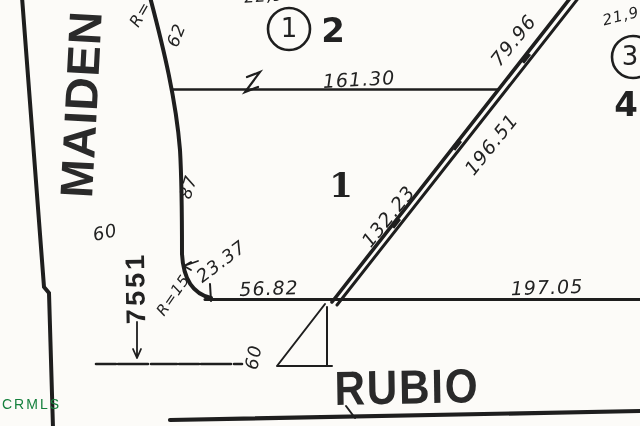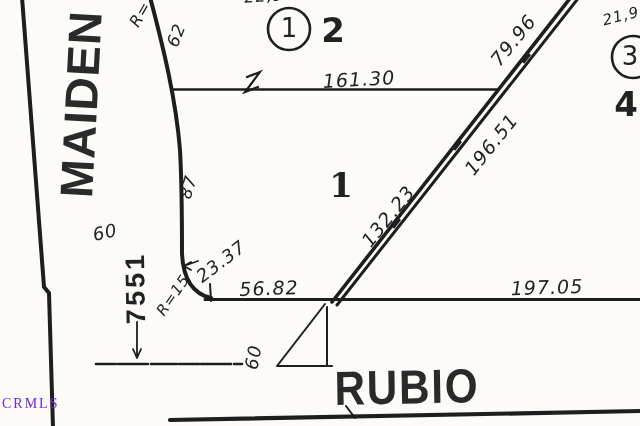--- a/index.html
+++ b/index.html
@@ -7,21 +7,21 @@
   #plat{position:relative;width:640px;height:426px;background:#fcfbf8;overflow:hidden;
         font-family:"Liberation Sans",sans-serif;color:#1e1e1e;}
   #map-svg{position:absolute;left:0;top:0;width:640px;height:426px;}
   .lbl{position:absolute;white-space:nowrap;color:#222;}
   .dim{font-family:"DejaVu Sans",sans-serif;font-style:italic;font-weight:500;
        font-size:19px;letter-spacing:1px;}
   .street{font-family:"Liberation Sans",sans-serif;font-weight:700;color:#2a2a2a;}
   .lotnum-bold{font-family:"DejaVu Sans",sans-serif;font-weight:800;font-size:34px;}
   .lotnum-circ{font-family:"DejaVu Sans",sans-serif;font-weight:500;font-size:26px;}
   .addr{font-family:"Liberation Sans",sans-serif;font-weight:600;font-size:27px;letter-spacing:3px;}
-  .wm{font-family:Liberation Serif, serif;font-size:14px;letter-spacing:2px;color:#6d28d9;}
+  .wm{font-family:Liberation Sans, sans-serif;font-size:14px;letter-spacing:2px;color:#15803d;}
 </style>
 </head>
 <body>
 
 <div id="plat">
 
   <svg id="map-svg" viewBox="0 0 640 426" fill="none" stroke="#1e1e1e" stroke-linecap="round">
 
     <path d="M22,-3 L44,287 L49,293 L53,428" stroke-width="4"></path>
 

